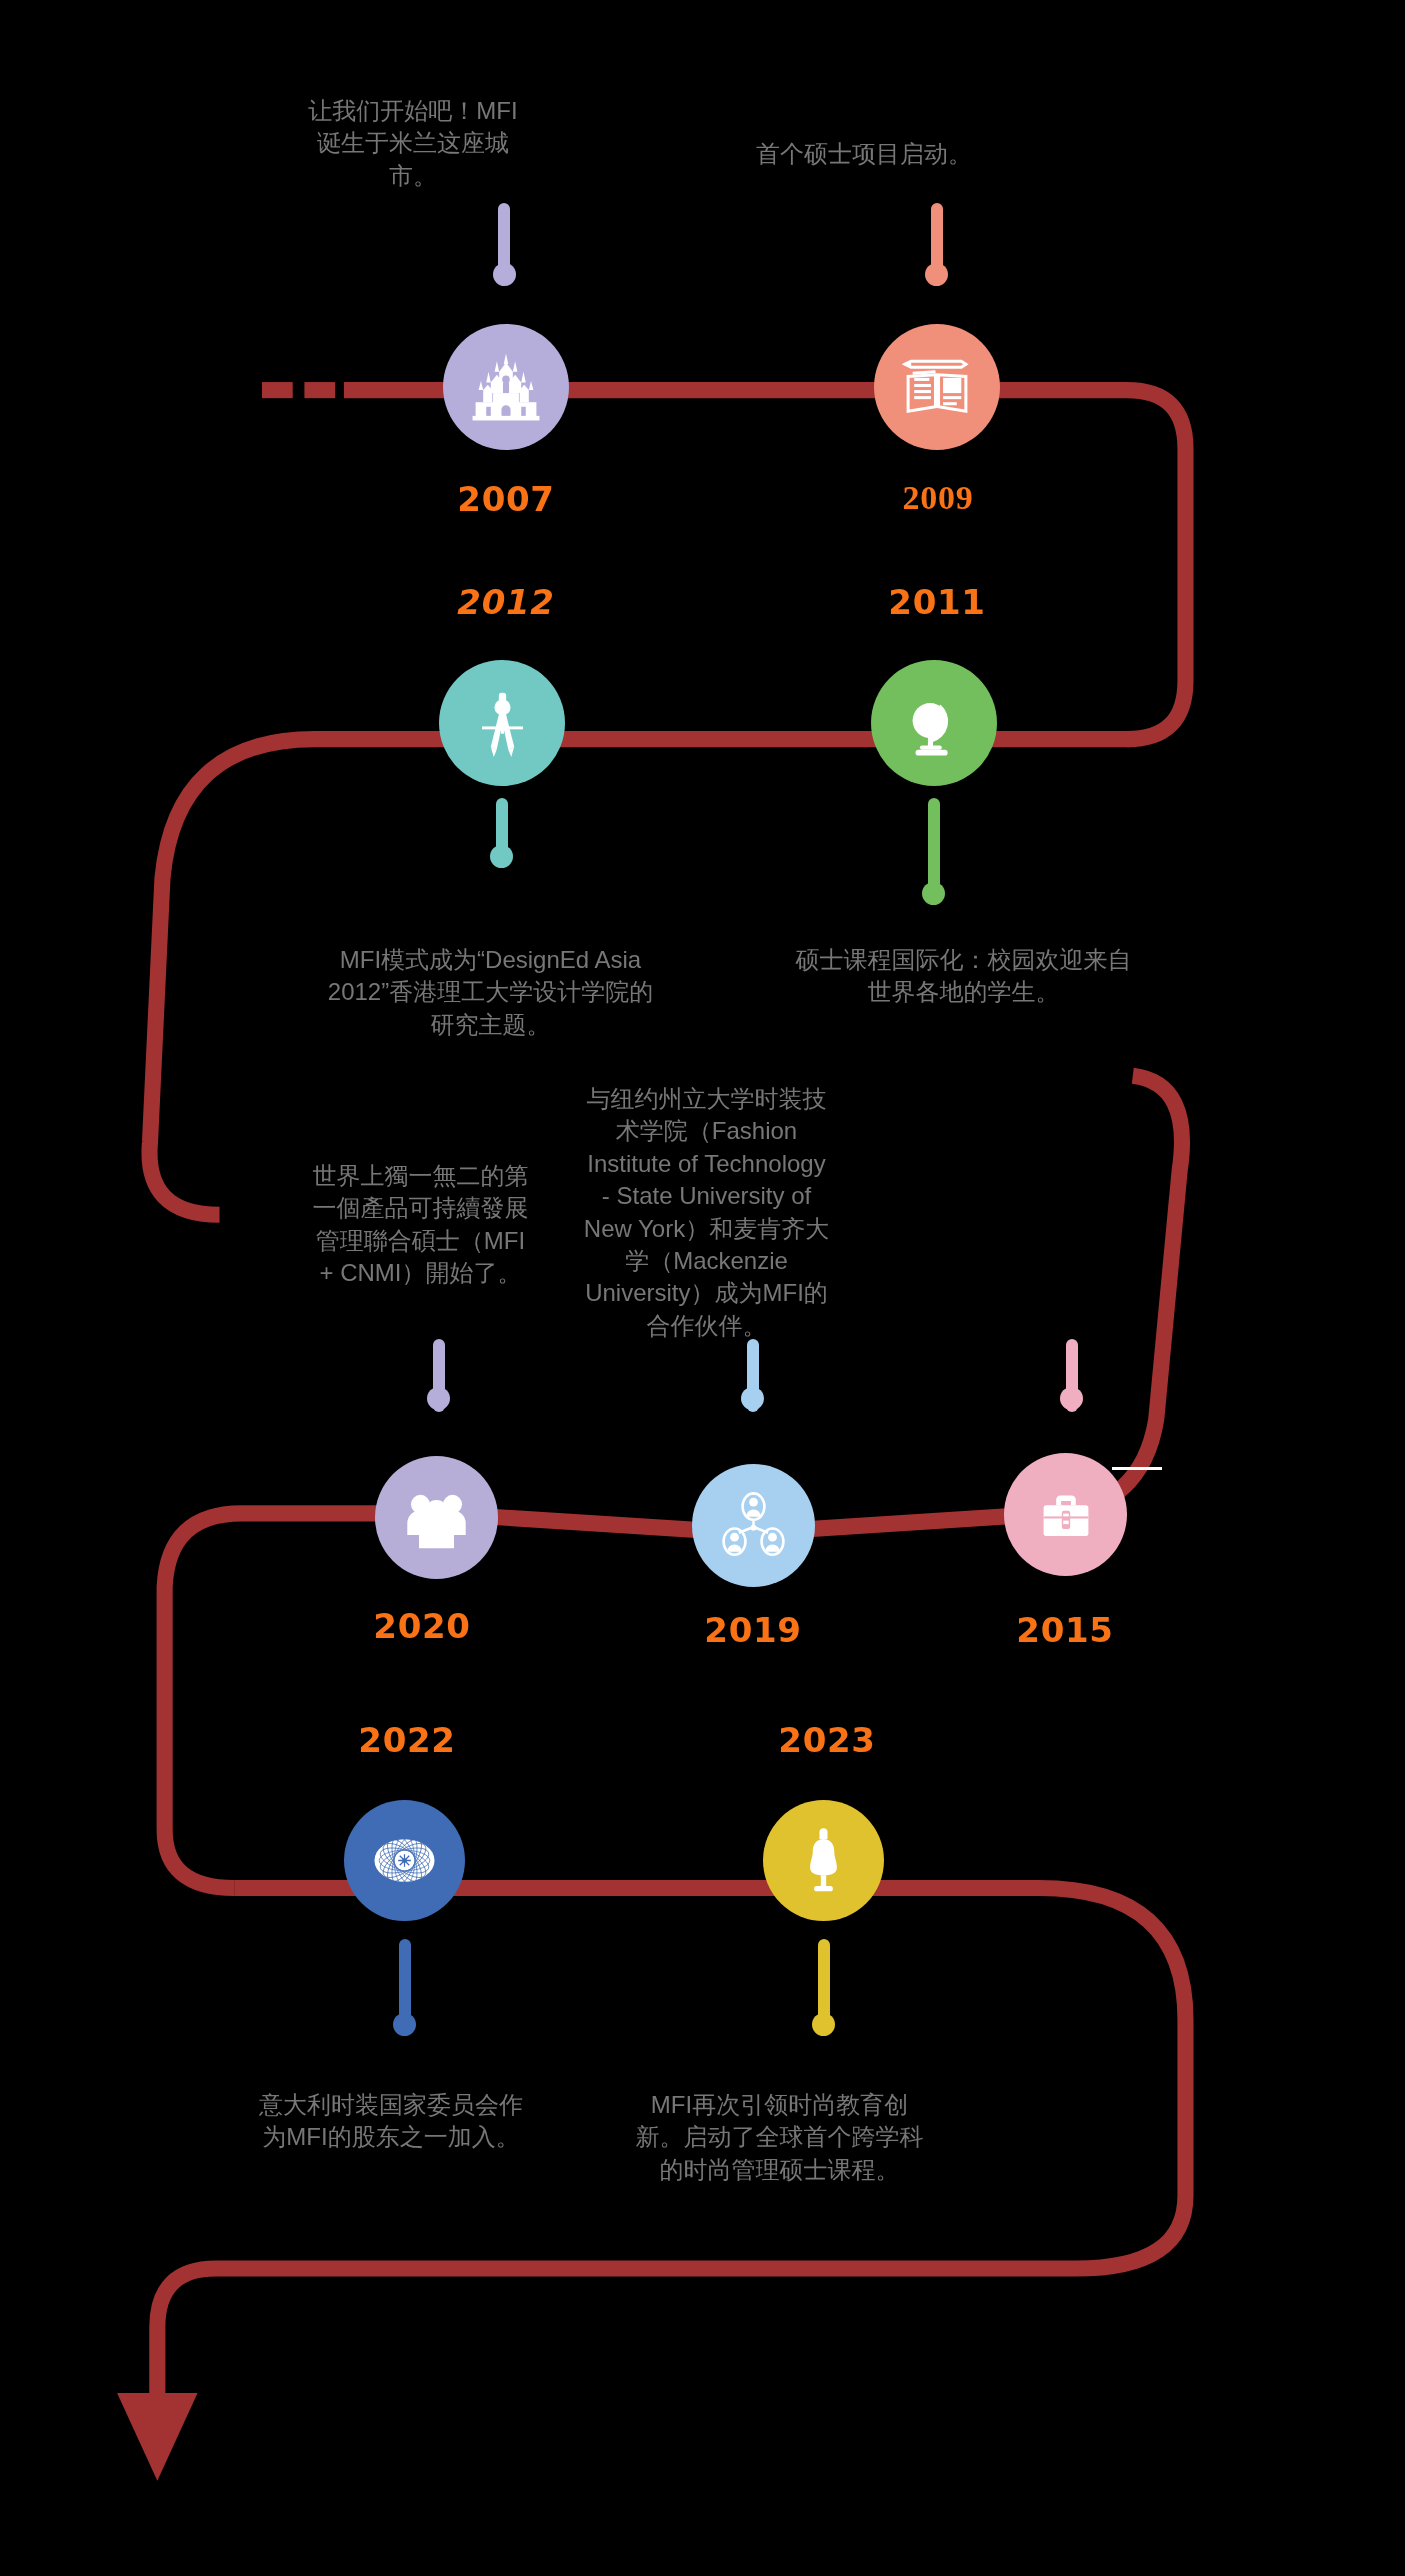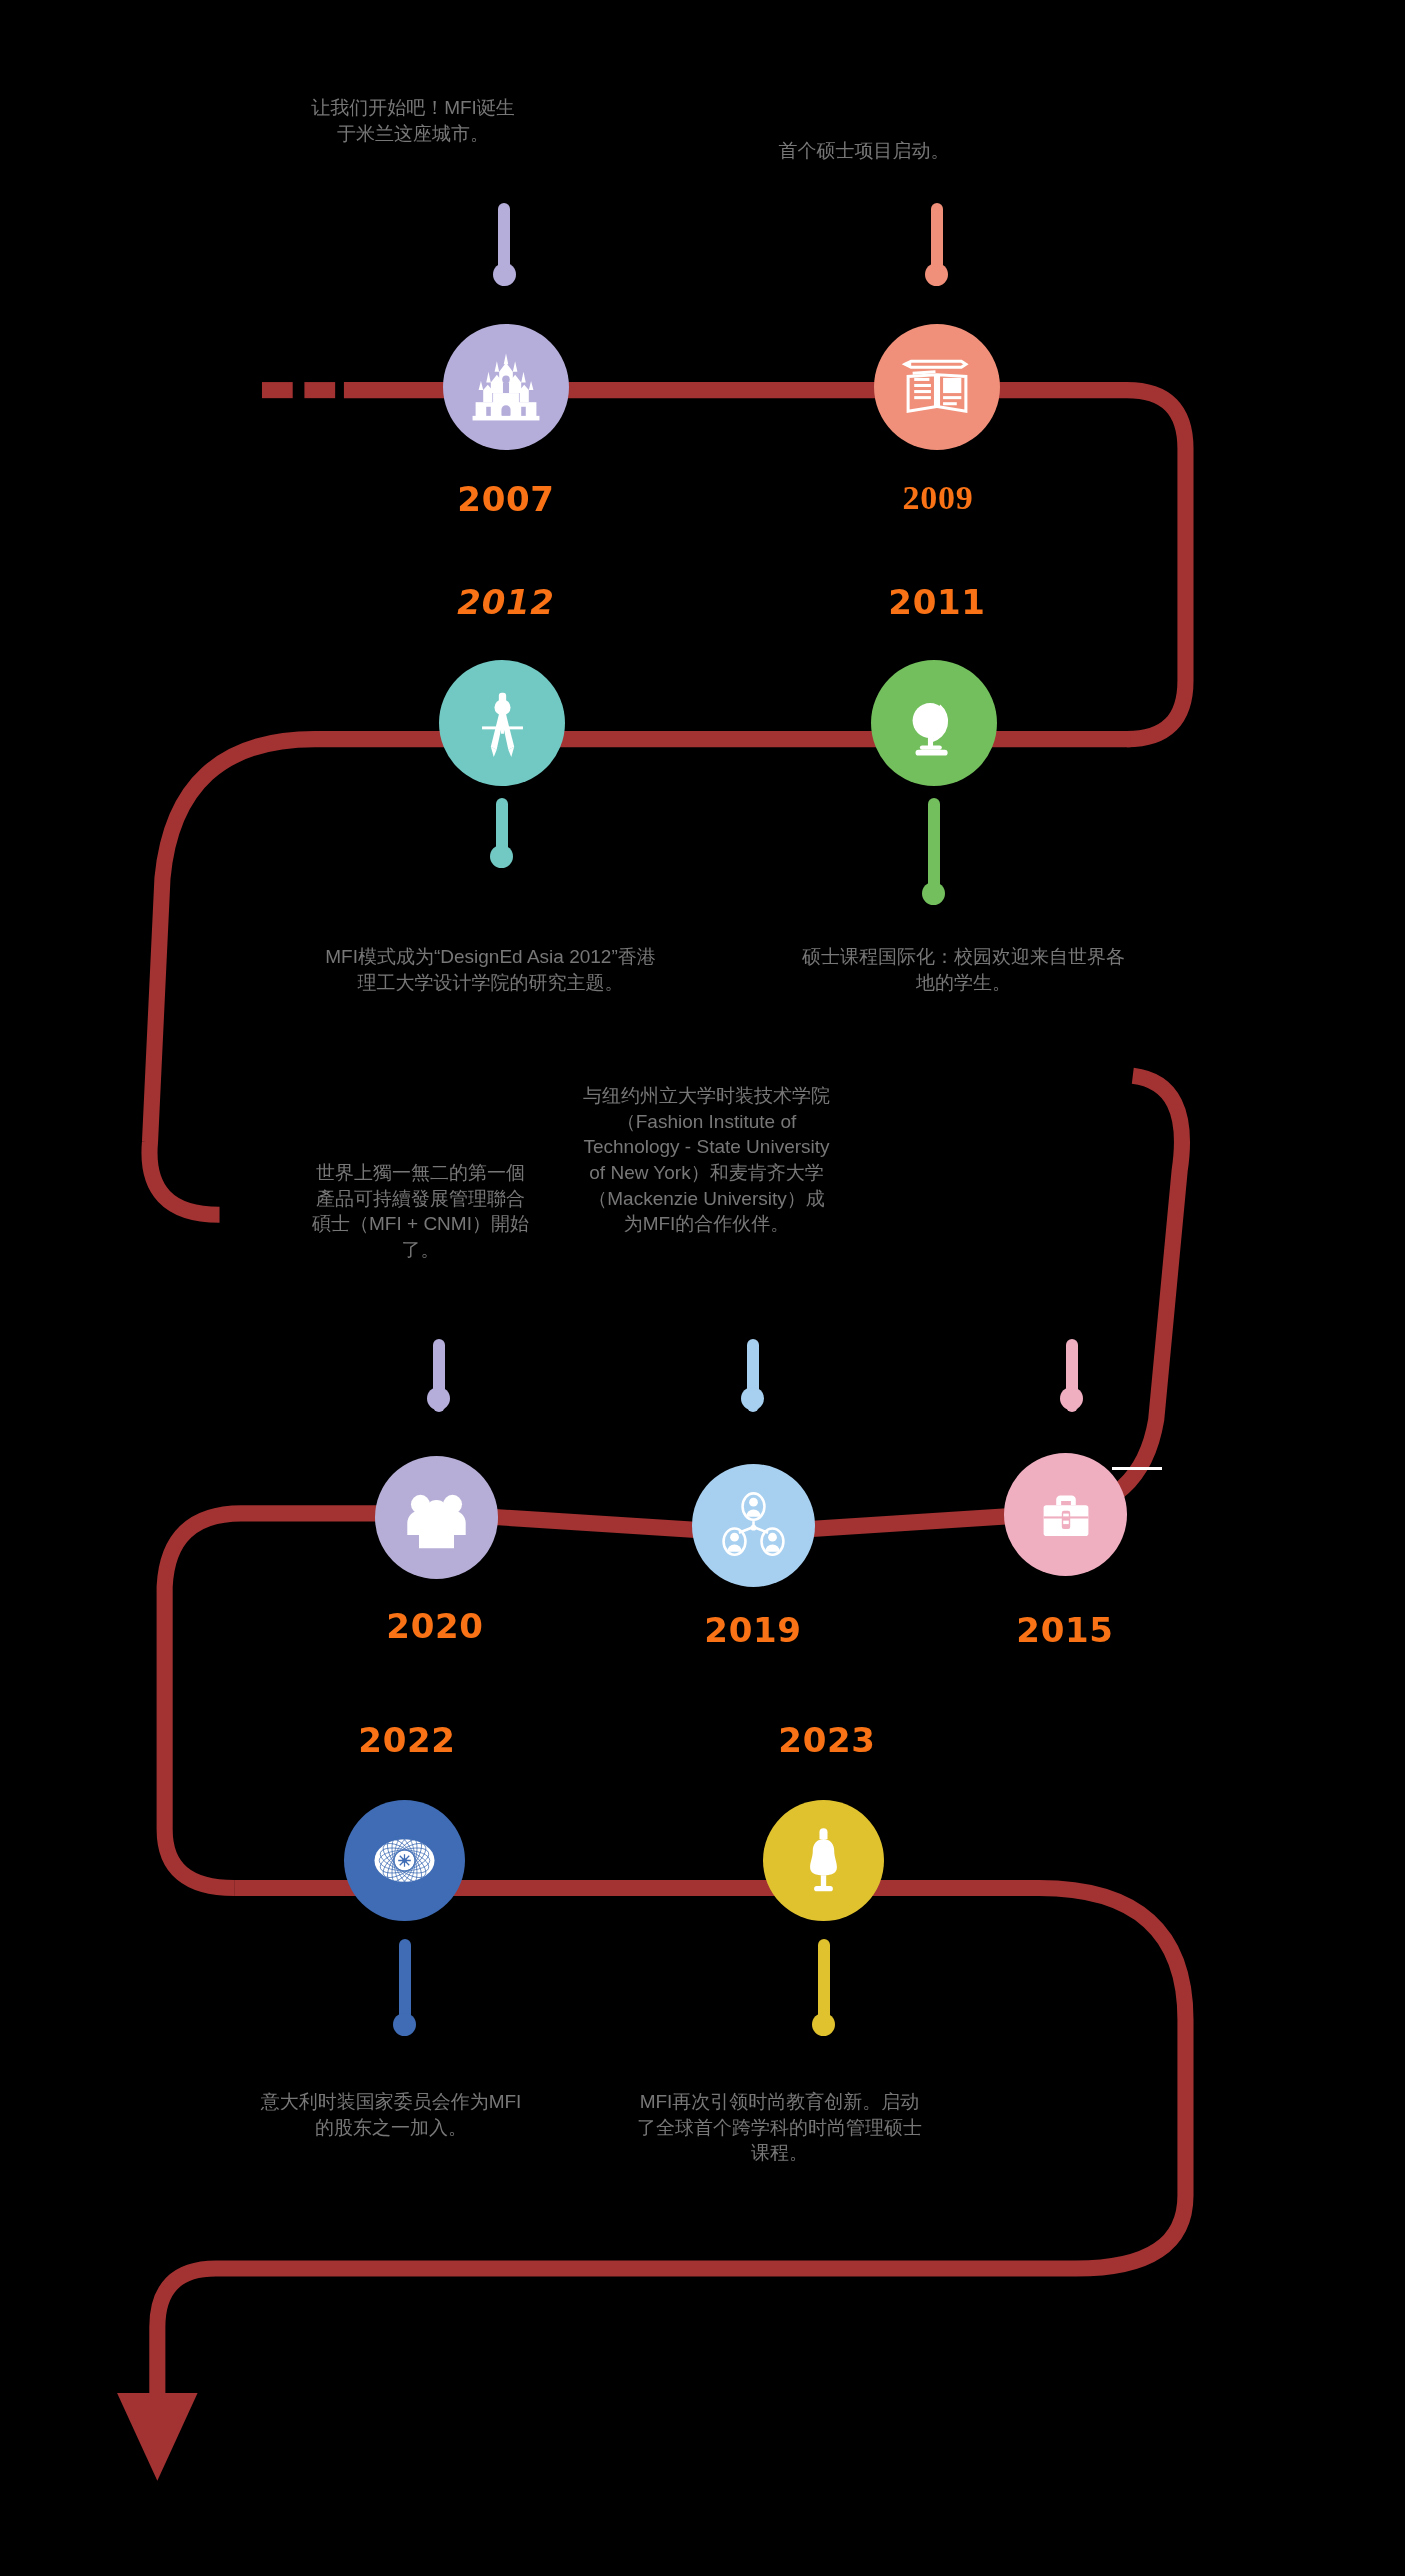--- a/index.html
+++ b/index.html
@@ -40,21 +40,21 @@
     font-weight: bold;
     font-size: 34px;
     letter-spacing: 0.7px;
     text-align: center;
     white-space: nowrap;
     font-family: "DejaVu Sans", "Liberation Sans", sans-serif;
   }
   .caption {
     position: absolute;
     color: #777777;
-    font-size: 19px;
+    font-size: 24px;
     line-height: 1.35;
     text-align: center;
     font-family: "Liberation Sans", "DejaVu Sans", sans-serif;
   }
   .stem {
     position: absolute;
     border-radius: 10.2px;
   }
   .stem-dot {
     position: absolute;
@@ -190,21 +190,21 @@
       <g fill="#ffffff">
         <circle cx="28" cy="32" r="13"></circle>
         <path d="M10 74 L10 58 A18 18 0 0 1 46 58 L46 74 Z"></path>
         <circle cx="72" cy="32" r="13"></circle>
         <path d="M54 74 L54 58 A18 18 0 0 1 90 58 L90 74 Z"></path>
         <circle cx="50" cy="42" r="16"></circle>
         <path d="M26 92 L26 72 A24 24 0 0 1 74 72 L74 92 Z"></path>
       </g>
     </svg>
   </div>
-  <div class="year" style="left:362px; top:1606px; width:146px;">2020</div>
+  <div class="year" style="left:349px; top:1606px; width:146px;">2020</div>
 
   <div class="caption" style="left:582px; top:1083px; width:249px;">与纽约州立大学时装技术学院（Fashion Institute of Technology - State University of New York）和麦肯齐大学（Mackenzie University）成为MFI的合作伙伴。</div>
   <div class="stem" style="left:747px; top:1339px; width:11.7px; height:73px; background:#a7cfef;"></div>
   <div class="stem-dot" style="left:741px; top:1387px; width:23.4px; height:23.4px; background:#a7cfef;"></div>
   <div class="node" style="left:692px; top:1464px; width:123px; height:123px; background:#a7cfef;">
     <svg width="73" height="73" viewBox="0 0 100 100">
       <g fill="none" stroke="#ffffff" stroke-width="3.5">
         <ellipse cx="50" cy="24" rx="15" ry="18"></ellipse>
         <ellipse cx="24" cy="72" rx="15" ry="18"></ellipse>
         <ellipse cx="76" cy="72" rx="15" ry="18"></ellipse>

